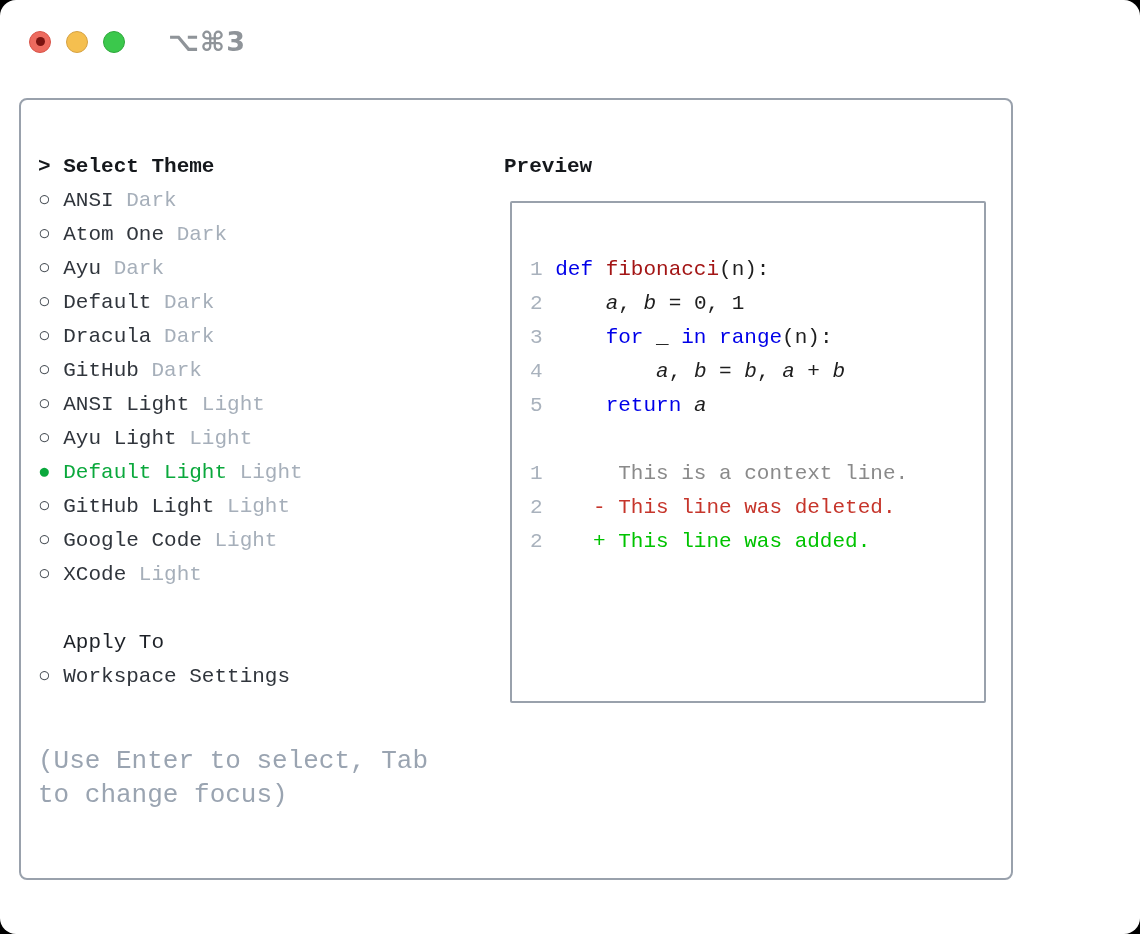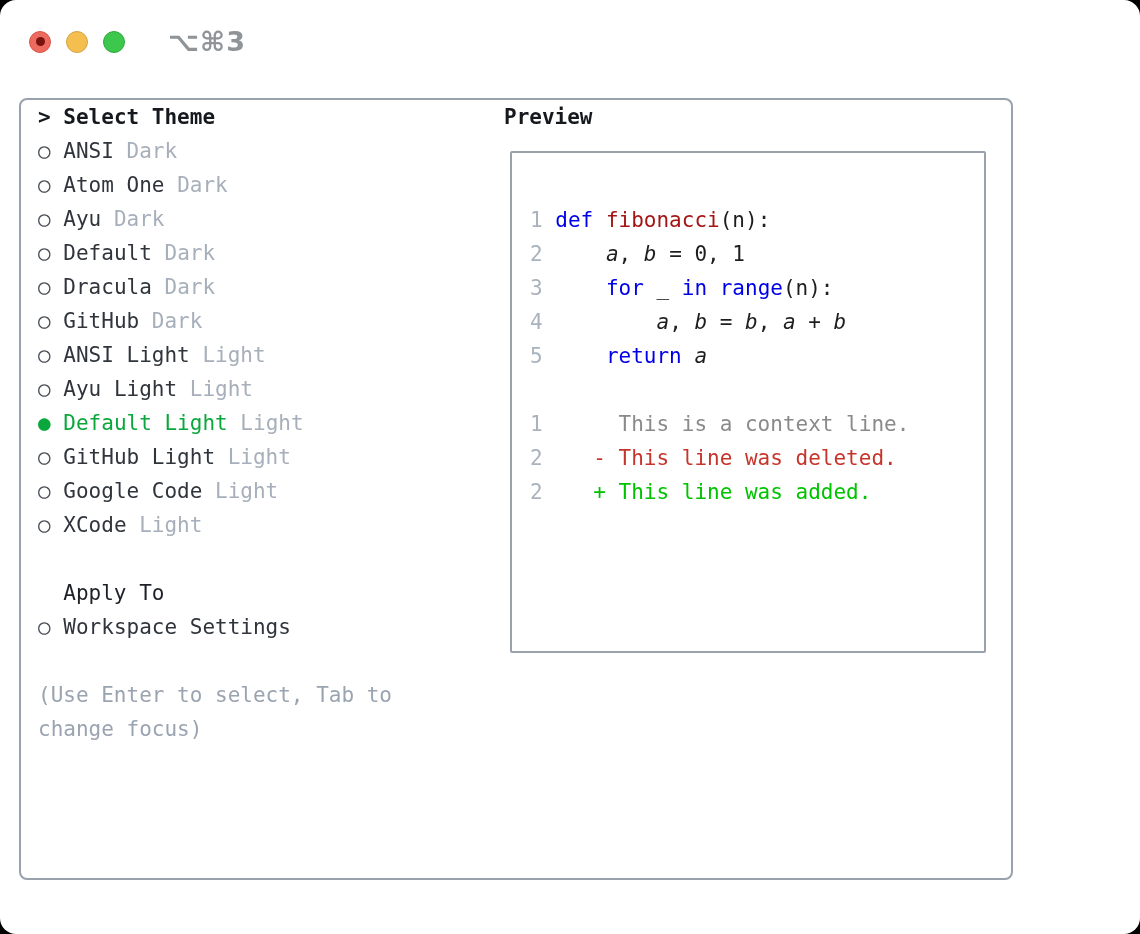--- a/index.html
+++ b/index.html
@@ -27,41 +27,43 @@
   }
 
   
   .main-box {
     position: absolute; left: 19px; top: 98px;
     width: 994px; height: 782px;
     border: 2px solid var(--border, #99a1ac);
     border-radius: 8px;
     background: #fff;
     display: flex;
+    padding-top: 50px;
+    font-family: Liberation Mono, monospace;
   }
   .left-col  { width: 483px; padding-left: 17px; }
   .right-col { flex: 1; }
 
   .line { white-space: pre; font-size: 21px; line-height: 34px; color: #30353c; }
   .blank-line { height: 34px; }
 
   .hdr { font-weight: bold; color: #15181c; }
   .prompt { font-weight: bold; color: #15181c; }
 
   .radio     { color: #4a5057; }
   .radio.sel { color: var(--green-sel, #0aa83c); }
   .item-name { color: #30353c; }
   .item-name.sel { color: var(--green-sel, #0aa83c); }
   .item-variant { color: var(--muted, #a6afba); }
 
   .section-title { color: #1d2127; margin-top: 28px; }
 
   .hint {
-    width: 400px; margin-top: 0;
-    font-size: 21px; line-height: 34px;
+    width: 400px; margin-top: 16px;
+    font-size: 26px; line-height: 34px;
     color: #9aa4b1; white-space: normal;
   }
 
   
   .preview-title { margin-left: 0px; }
   .preview-box {
     margin-left: 6px; margin-top: 17px;
     width: 476px; height: 502px;
     border: 2px solid var(--border, #99a1ac);
     border-radius: 2px;

